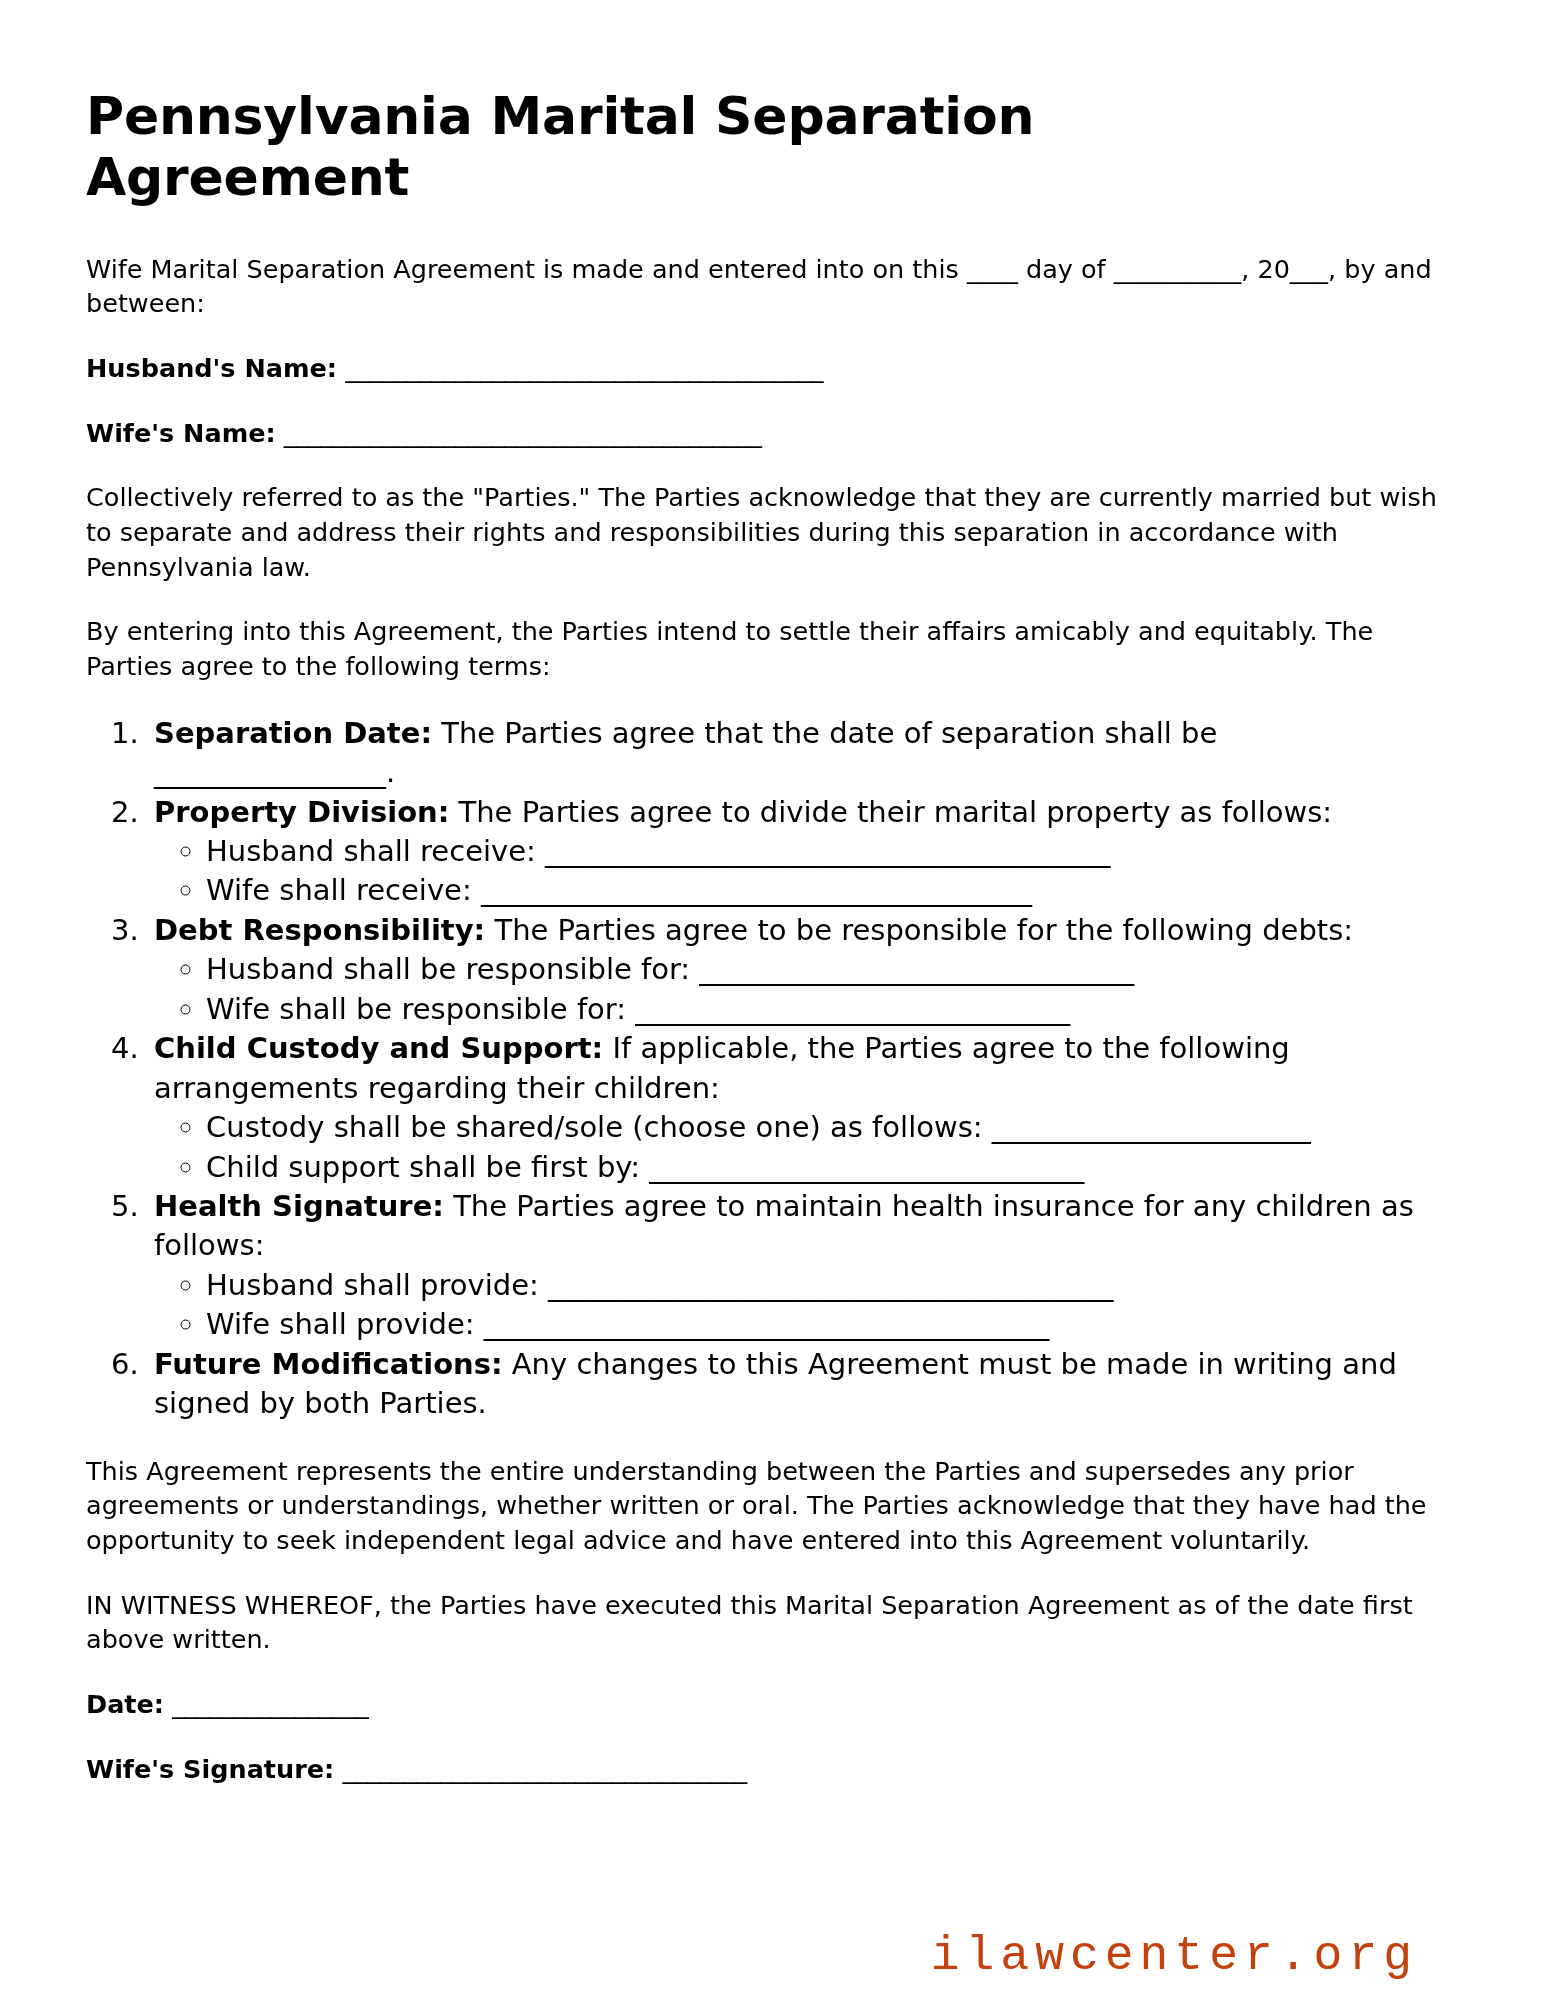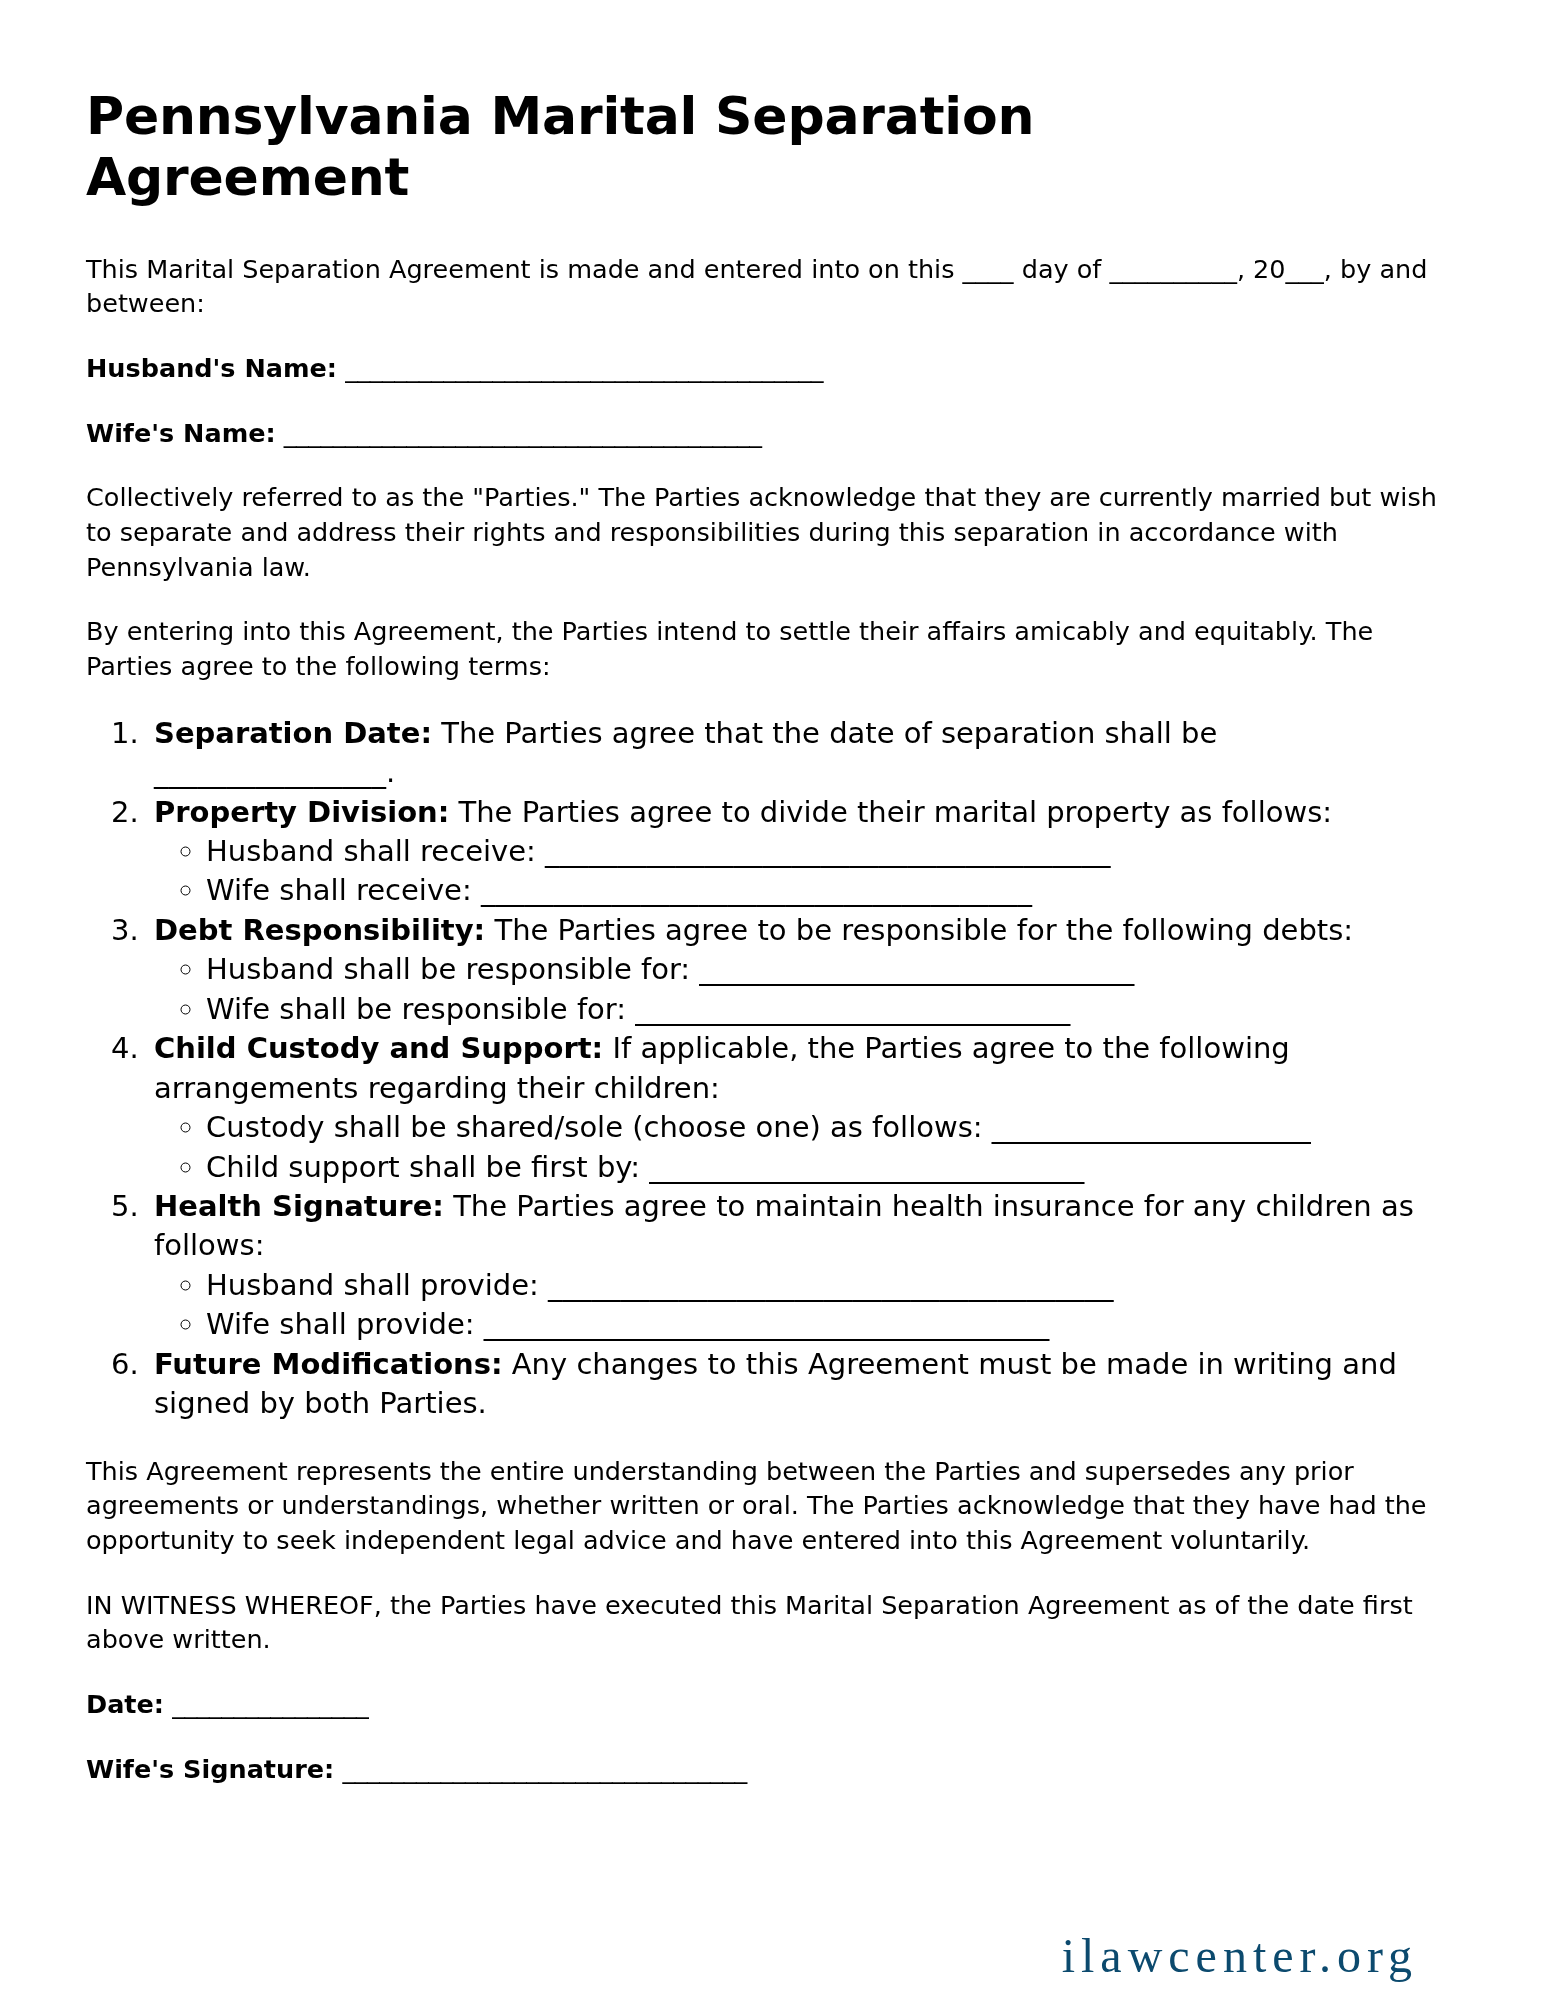--- a/index.html
+++ b/index.html
@@ -82,35 +82,35 @@
   }
 
   .sig-block {
     margin-top: 2px;
   }
 
   .watermark {
     position: absolute;
     right: 76px;
     bottom: 28px;
-    font-family: Liberation Serif, serif;
+    font-family: Liberation Mono, monospace;
     font-size: 48px;
     letter-spacing: 6px;
-    color: #0c4a6e;
+    color: #c2410c;
     white-space: nowrap;
   }
 </style>
 </head>
 <body>
 
 <div class="page">
 
   <h1 class="doc-title">Pennsylvania Marital Separation Agreement</h1>
 
-  <p class="para">This Marital Separation Agreement is made and entered into on this ____ day of __________, 20___, by and between:</p>
+  <p class="para">Wife Marital Separation Agreement is made and entered into on this ____ day of __________, 20___, by and between:</p>
 
   <p class="field-line">
     <span class="fl-label">Husband's Name:</span><span> </span><span class="blank">_______________________________________</span>
   </p>
 
   <p class="field-line">
     <span class="fl-label">Wife's Name:</span><span> </span><span class="blank">_______________________________________</span>
   </p>
 
   <p class="para">Collectively referred to as the "Parties." The Parties acknowledge that they are currently married but wish to separate and address their rights and responsibilities during this separation in accordance with Pennsylvania law.</p>

